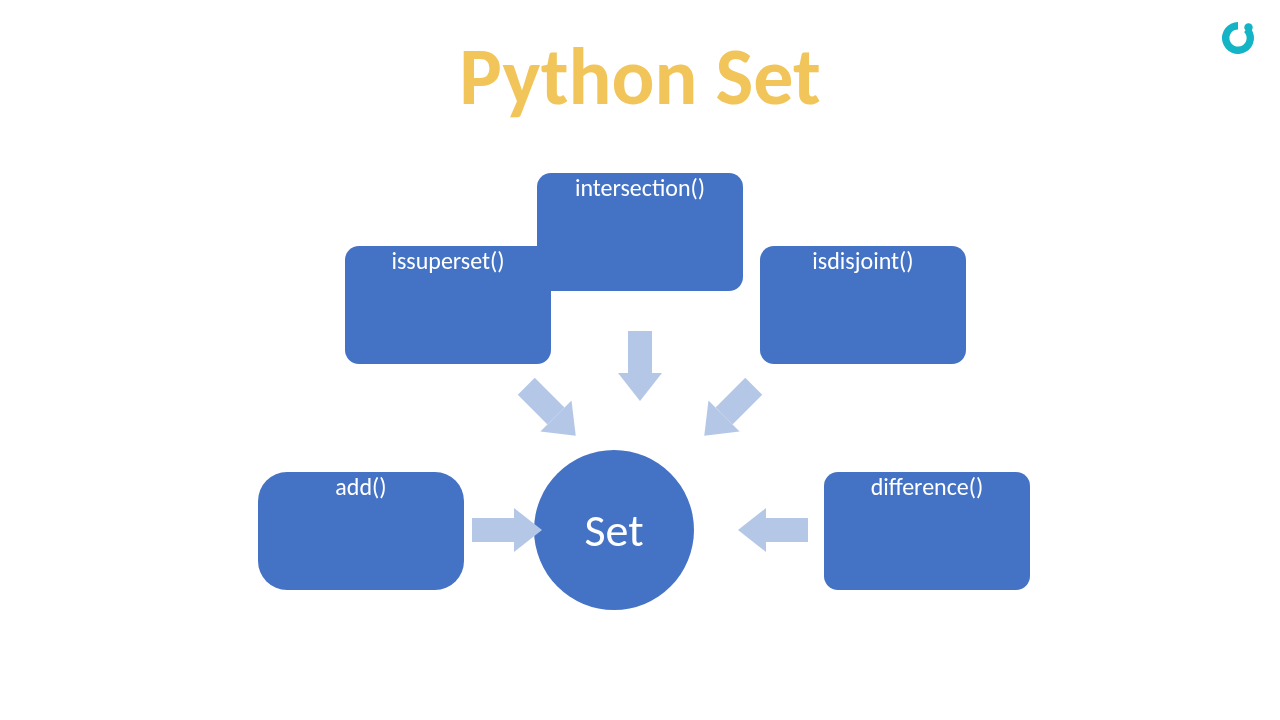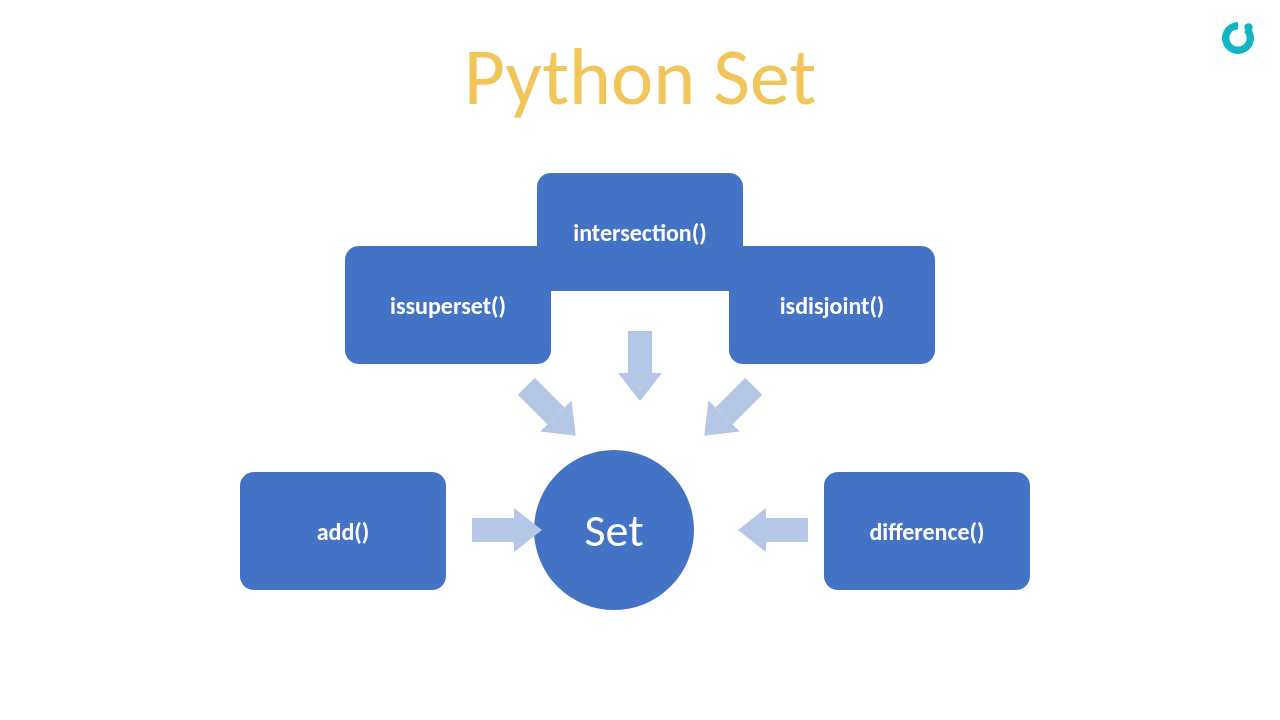--- a/index.html
+++ b/index.html
@@ -11,38 +11,37 @@
     position: relative;
     overflow: hidden;
   }
   .title {
     position: absolute;
     top: 28px;
     left: 0;
     width: 100%;
     text-align: center;
     font-size: 80px;
-    font-weight: 400;
+    font-weight: 700;
     color: #f2c55a;
   }
   .logo {
     position: absolute;
     top: 18px;
     right: 22px;
   }
   .node {
     position: absolute;
     background: #4472c4;
     color: #ffffff;
     border-radius: 14px;
     display: flex;
-    align-items: center;
     justify-content: center;
     font-size: 24px;
-    font-weight: 700;
+    font-weight: 400;
     width: 206px;
     height: 118px;
   }
   .center-node {
     position: absolute;
     background: #4472c4;
     color: #ffffff;
     border-radius: 50%;
     display: flex;
     align-items: center;
@@ -93,33 +92,33 @@
     <circle cx="30.5" cy="9.5" r="4.2" fill="#12b4c6"></circle>
   </svg>
 </div>
 
 <div class="title">Python Set</div>
 
 <div class="center-node" style="left:534px; top:450px;">
   <span>Set</span>
 </div>
 
-<div class="node" style="left:240px; top:472px;">
+<div class="node" style="left:258px; top:472px;border-radius:29px;">
   <span>add()</span>
 </div>
 
 <div class="node" style="left:345px; top:246px;">
   <span>issuperset()</span>
 </div>
 
 <div class="node" style="left:537px; top:173px;">
   <span>intersection()</span>
 </div>
 
-<div class="node" style="left:729px; top:246px;">
+<div class="node" style="left:760px; top:246px;">
   <span>isdisjoint()</span>
 </div>
 
 <div class="node" style="left:824px; top:472px;">
   <span>difference()</span>
 </div>
 
 <div class="arrow arrow-h" style="left:472px; top:508px; transform:rotate(0deg);">
   <div class="shaft"></div>
     <div class="head"></div>

